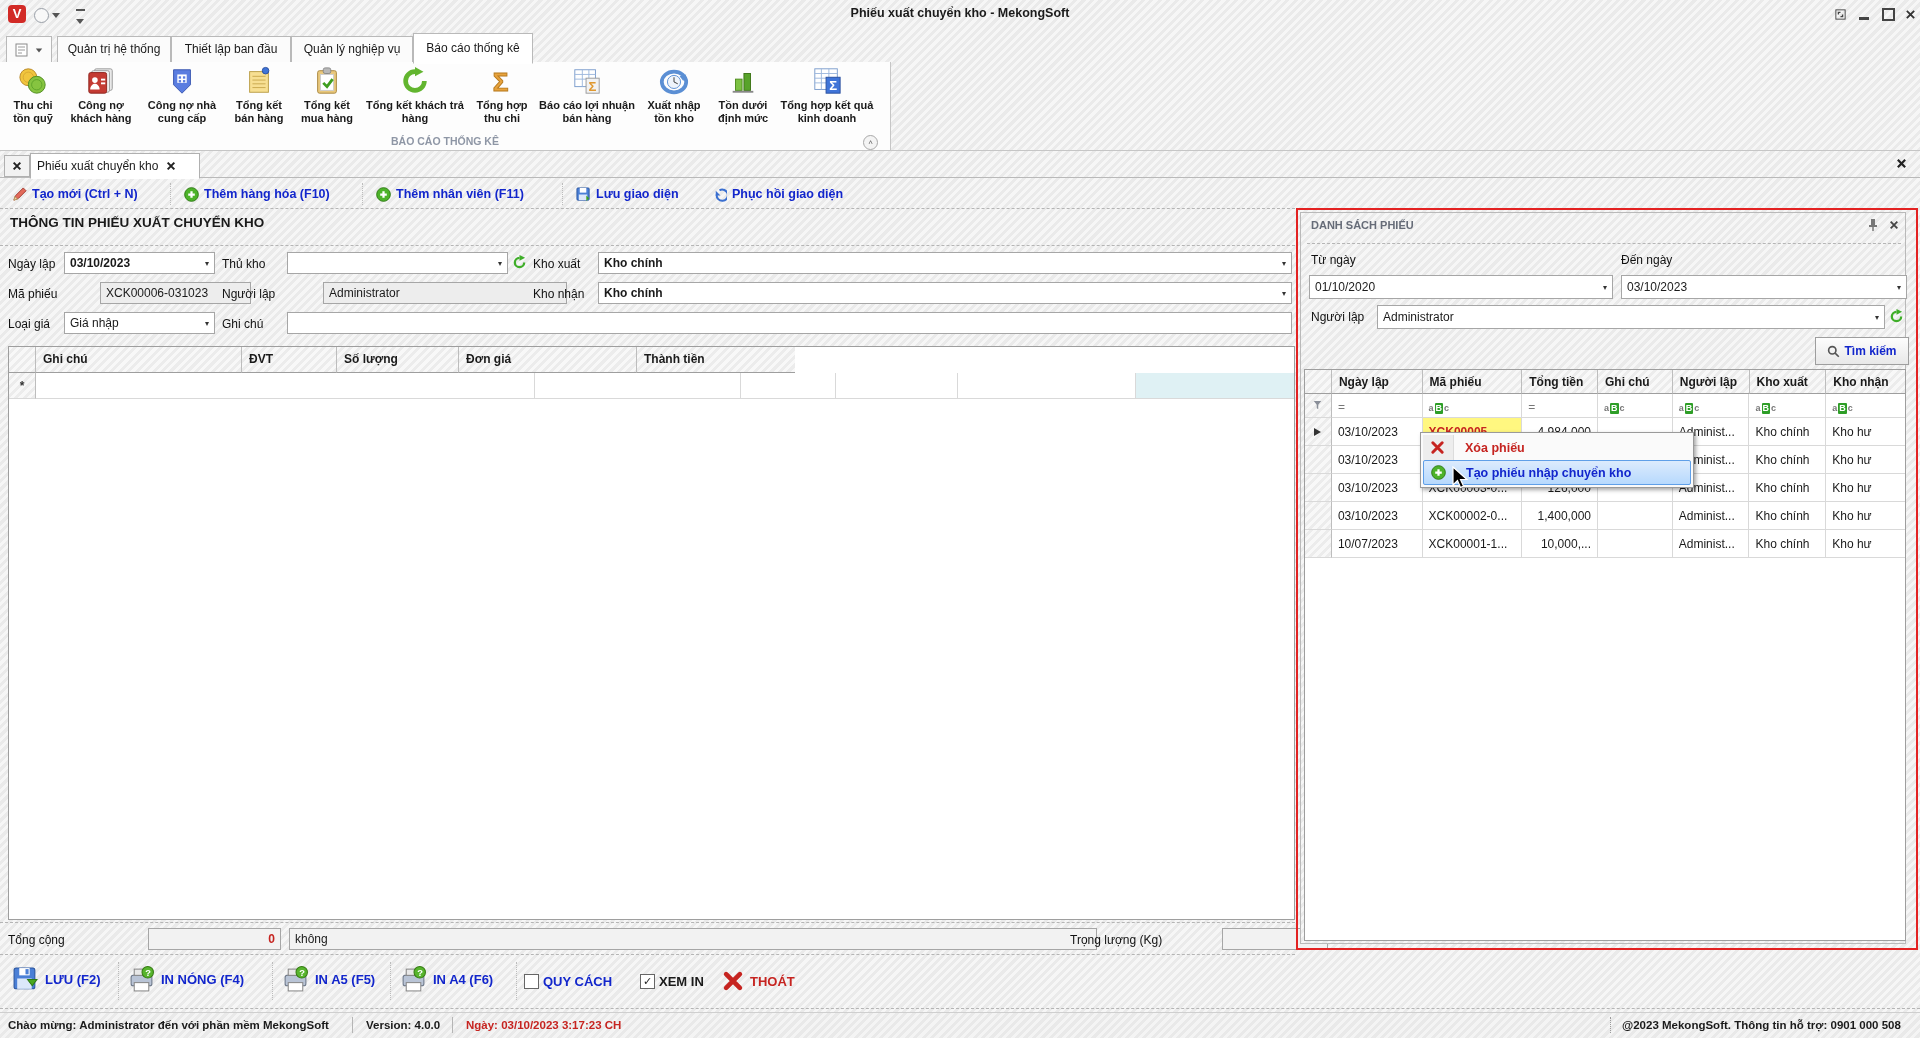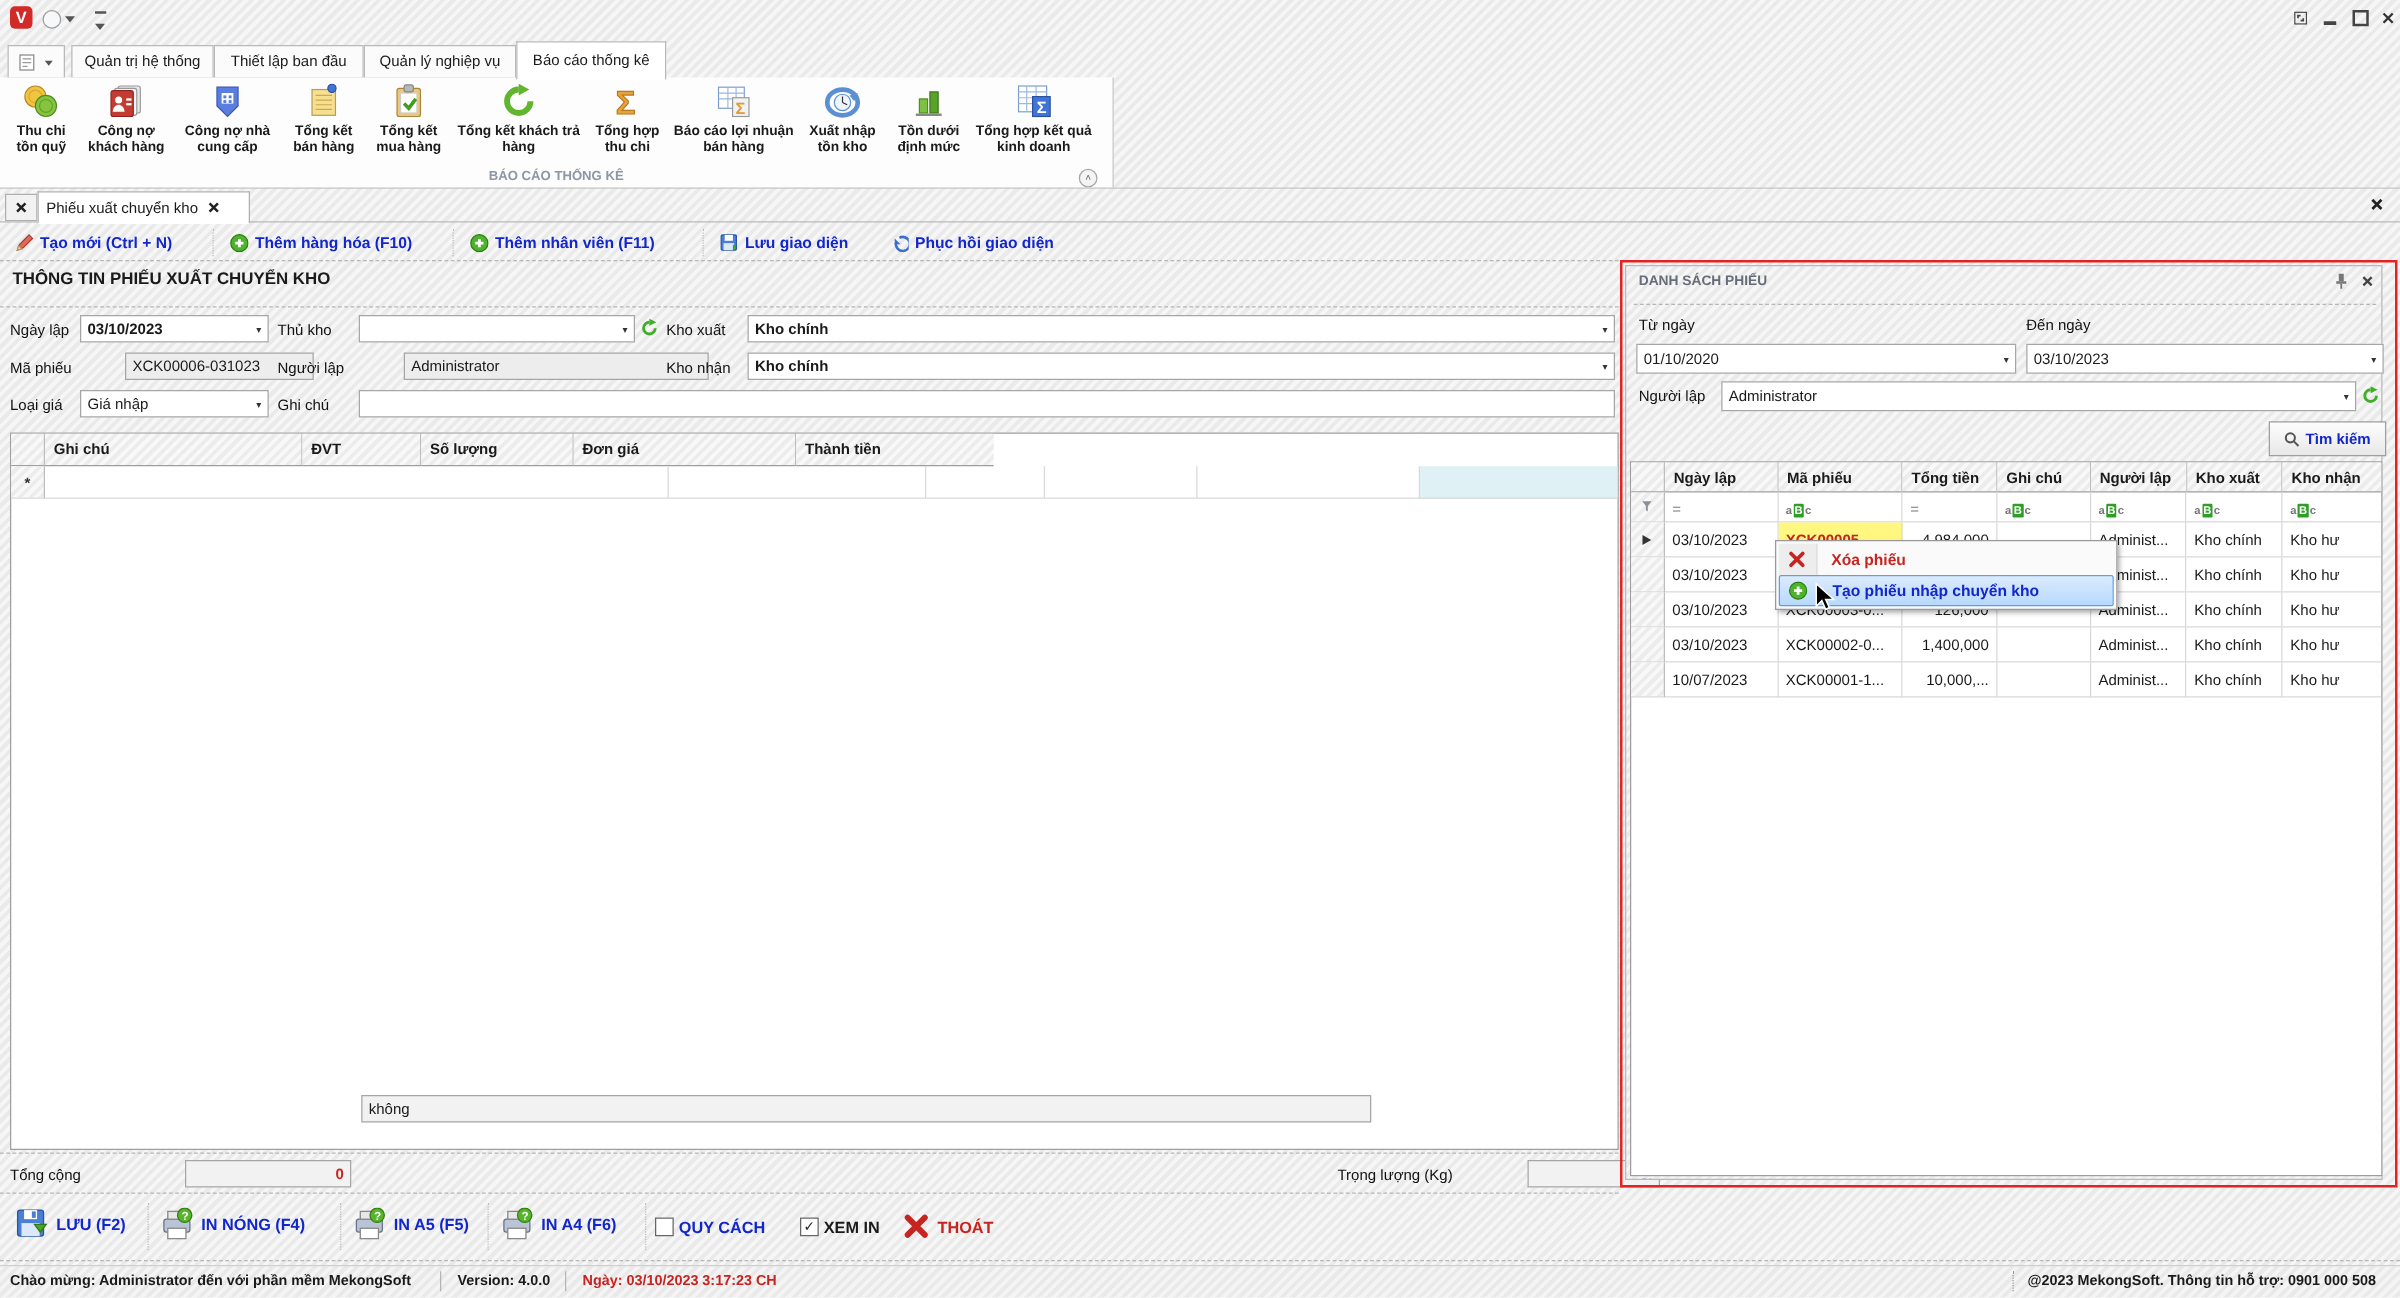--- a/index.html
+++ b/index.html
@@ -91,20 +91,21 @@
 
 <div id="titlebar" class="abs">
   <div class="abs" style="left:8px;top:5px;width:18px;height:18px;background:#d22a26;border-radius:4px;color:#fff;
        font-weight:bold;font-size:13px;text-align:center;line-height:18px;"><span>V</span></div>
   <div class="abs" style="left:34px;top:8px;width:13px;height:13px;border:1px solid #9aa0a8;border-radius:50%;background:#f8f8f8;"></div>
   <span class="abs caret" style="left:52px;top:13px;"></span>
   <div class="abs" style="left:76px;top:9px;">
     <div style="width:9px;height:2px;background:#555;margin-bottom:2px;"></div>
     <span class="caret"></span>
   </div>
+  <div id="app-title" class="abs">Phiếu xuất chuyển kho - MekongSoft</div>
   <div class="abs winbtn" style="left:1832px;">
     <svg width="13" height="13" viewBox="0 0 14 14">
         <rect x="2" y="2" width="10" height="10" fill="none" stroke="#444"></rect>
         <path d="M4 4h3v1.5H5.5V7H4zM10 10H7V8.5h1.5V7H10z" fill="#444"></path>
       </svg>
   </div>
   <div class="abs winbtn" style="left:1856px;">
     <div style="width:10px;height:3px;background:#444;margin-top:7px;"></div>
   </div>
   <div class="abs winbtn" style="left:1880px;">
@@ -363,21 +364,21 @@
     <div class="gcell" style="width:178px;"></div>
     <div class="gcell" style="width:158px;border-right:none;background:#dff1f4;"></div>
   </div>
 </div>
 
 <div class="dashline" style="left:0;top:922px;width:1295px;"></div>
 <div class="flabel" style="left:8px;top:933px;">Tổng cộng</div>
 <div class="fld ro" style="left:112px;top:928px;width:133px;background:#f2f2f2;">
   <span class="red bold" style="margin-left:auto;">0</span>
 </div>
-<div class="fld ro" style="left:253px;top:876px;width:808px;background:#f2f2f2;">
+<div class="fld ro" style="left:253px;top:928px;width:808px;background:#f2f2f2;">
   <span>không</span>
 </div>
 <div class="flabel" style="left:1070px;top:933px;">Trọng lượng (Kg)</div>
 <div class="fld ro" style="left:1186px;top:928px;width:106px;background:#f2f2f2;">
   <span class="blue bold" style="margin-left:auto;">0.</span>
 </div>
 
 <div id="panel" class="abs">
   <div class="abs" style="left:10px;top:6px;font-size:11px;font-weight:bold;color:#666c78;">DANH SÁCH PHIẾU</div>
   <div class="abs" style="left:566px;top:5px;">

